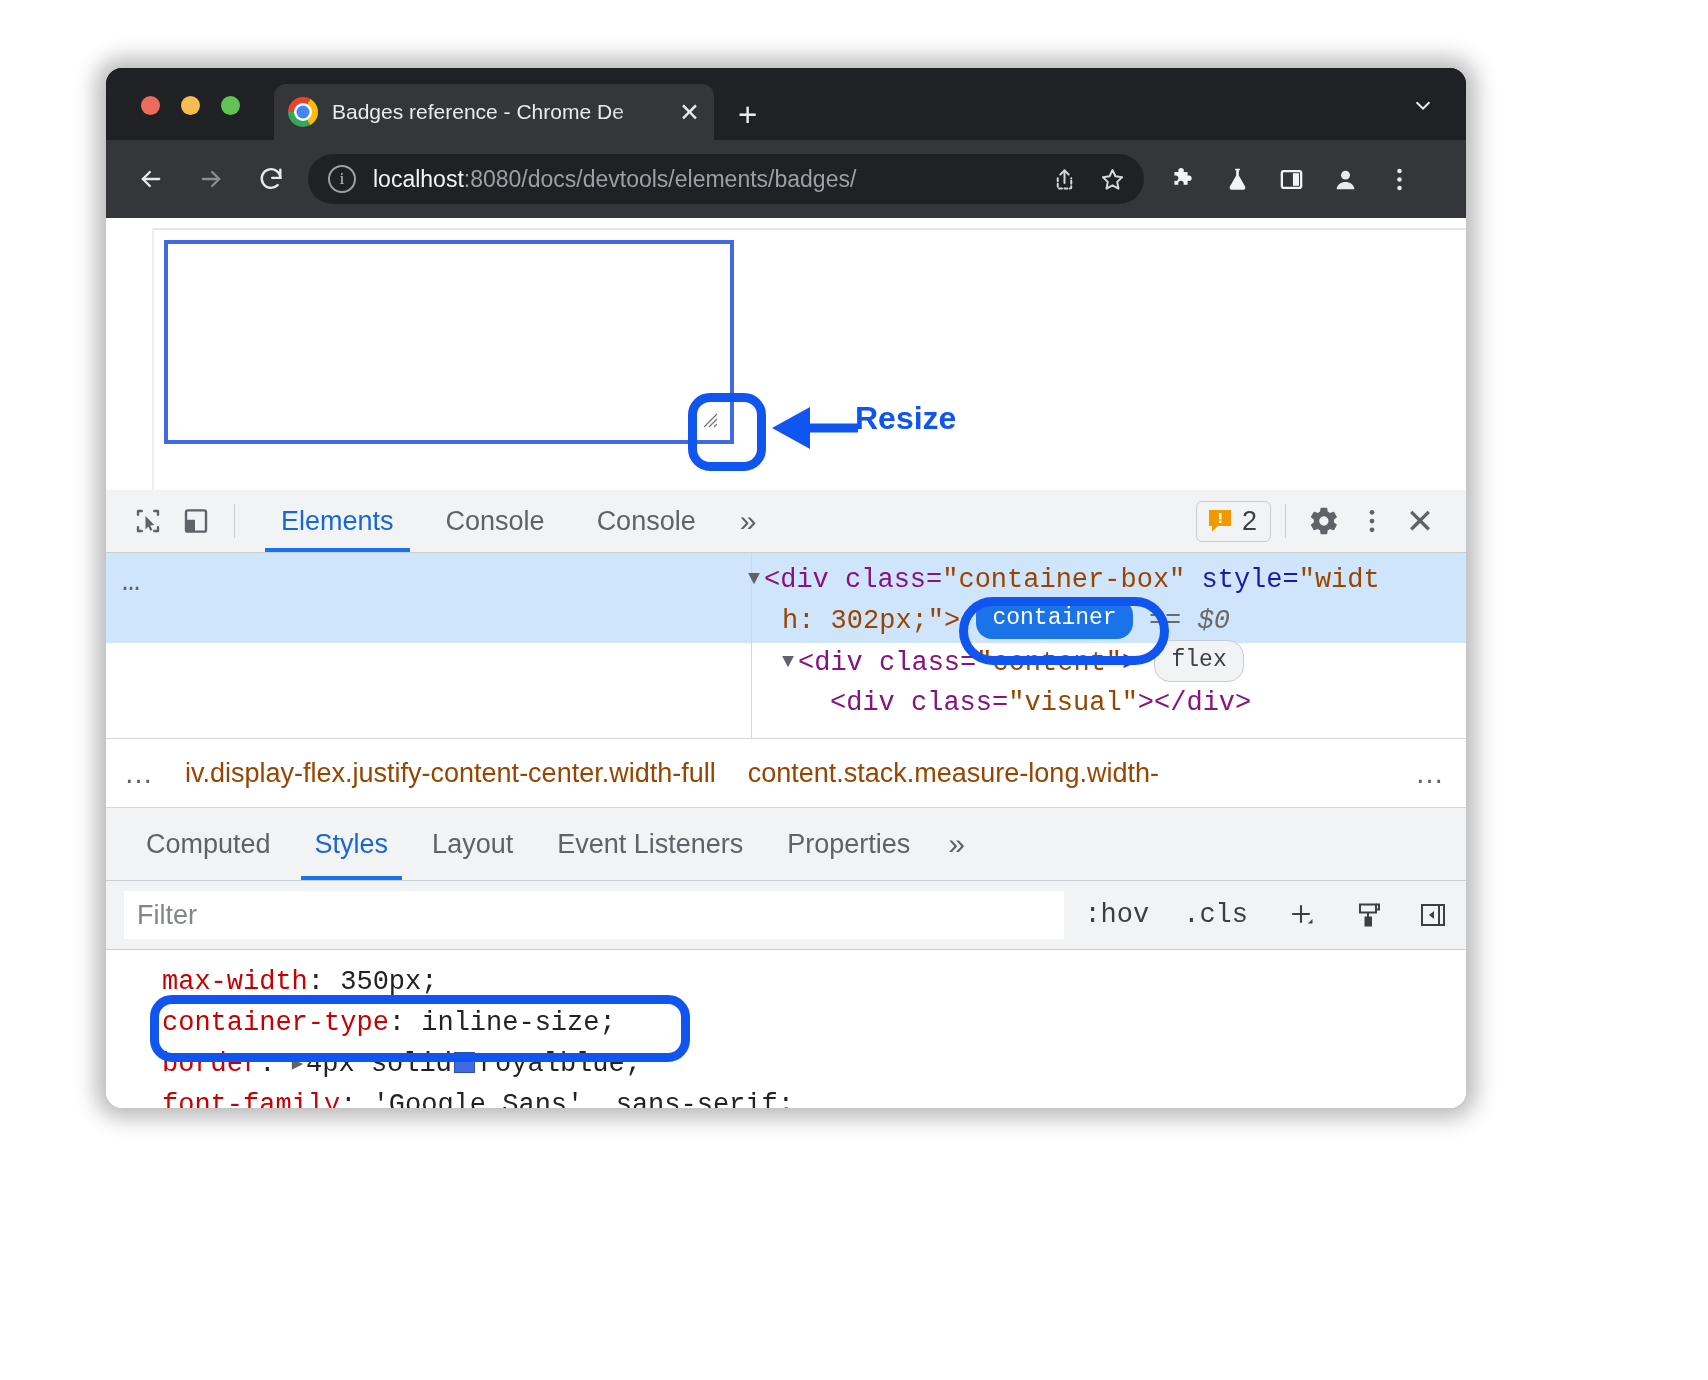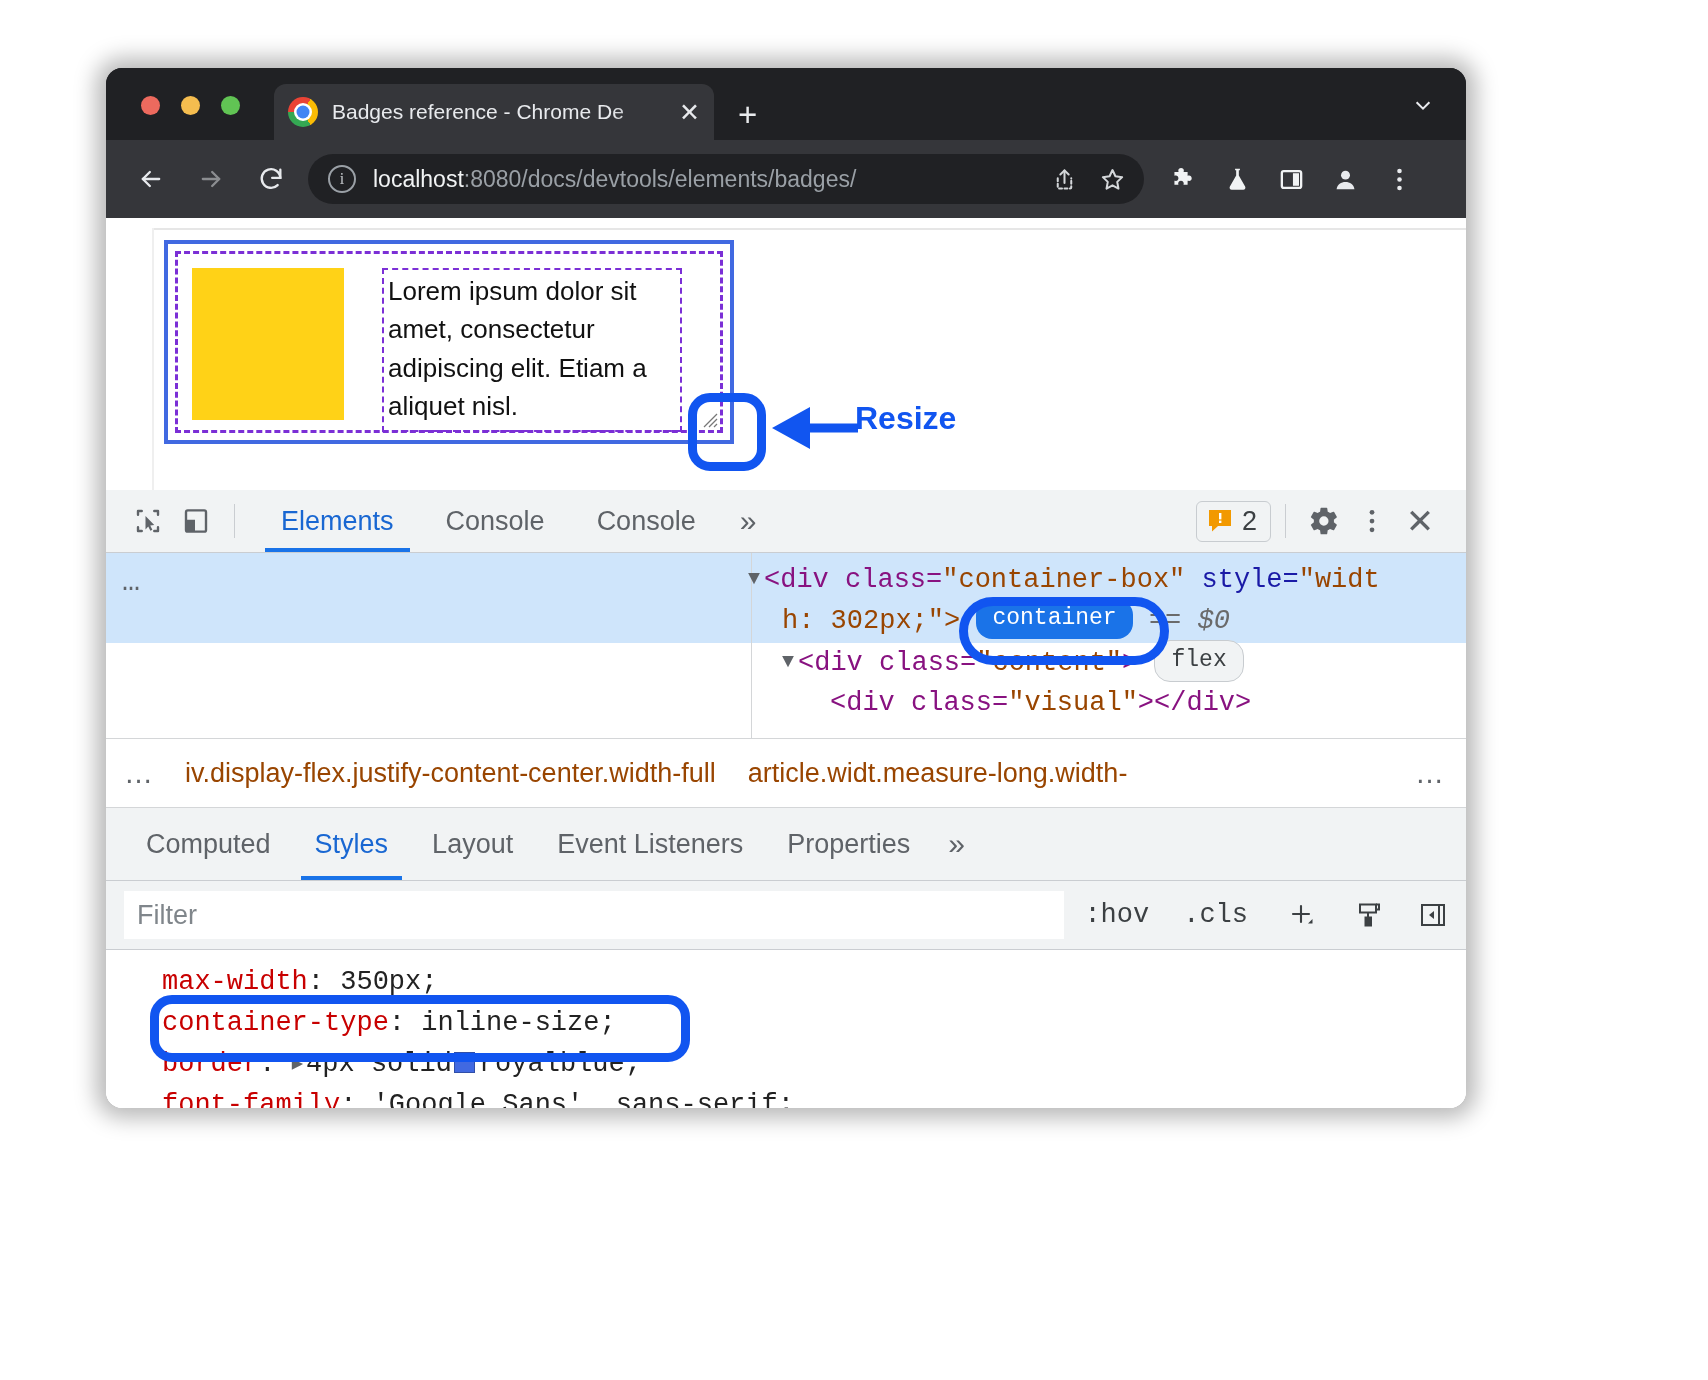--- a/index.html
+++ b/index.html
@@ -614,24 +614,20 @@
             </svg>
         </span>
       </div>
     </div>
 
     <div class="viewport">
       <div class="page-toprule"></div>
       <div class="page-leftrule"></div>
 
       <div class="container-box">
-        <div class="content-flex">
-          <div class="visual-block"></div>
-          <div class="lorem">Lorem ipsum dolor sit amet, consectetur adipiscing elit. Etiam a aliquet nisl.</div>
-        </div>
         <div class="resize-handle">
           <svg viewBox="0 0 20 20" stroke="#777" stroke-width="1.2">
               <path d="M19 6 L6 19"></path>
               <path d="M19 11 L11 19"></path>
               <path d="M19 16 L16 19"></path>
             </svg>
         </div>
       </div>
     </div>
 
@@ -709,21 +705,21 @@
           </div>
           <div class="dom-line l3">
             <span class="punct">&lt;div class=</span><span class="attr">"visual"</span><span class="punct">&gt;&lt;/div&gt;</span>
           </div>
         </div>
       </div>
 
       <div class="crumbs">
         <span class="crumb-dots">…</span>
         <span class="crumb">iv.display-flex.justify-content-center.width-full</span>
-        <span class="crumb">article.widt.measure-long.width-</span>
+        <span class="crumb">content.stack.measure-long.width-</span>
         <span class="crumb-dots right">…</span>
       </div>
 
       <div class="styles-pane">
         <div class="sp-tabs">
           <div class="sp-tab">Computed</div>
           <div class="sp-tab active">Styles</div>
           <div class="sp-tab">Layout</div>
           <div class="sp-tab">Event Listeners</div>
           <div class="sp-tab">Properties</div>

